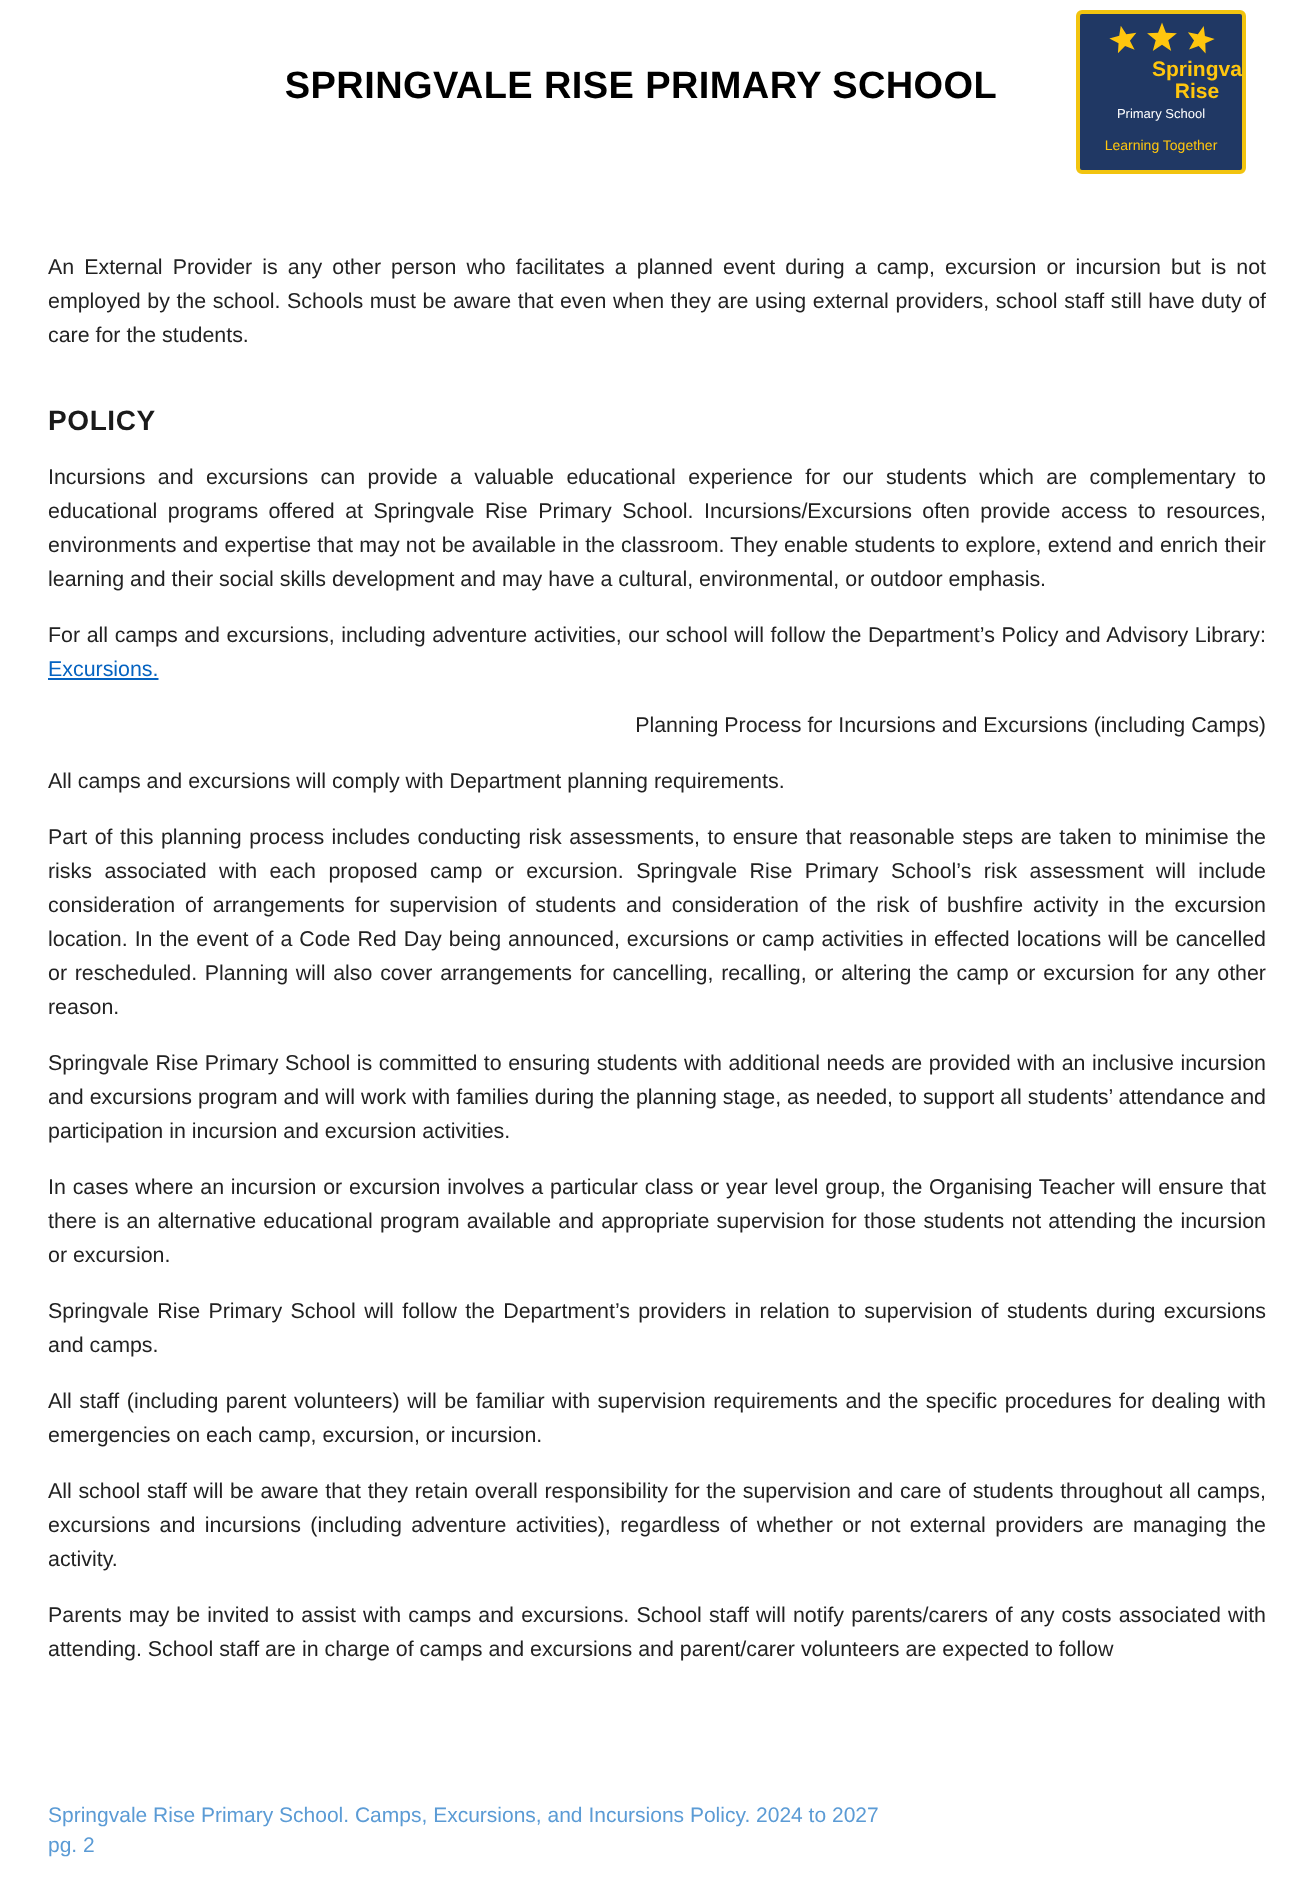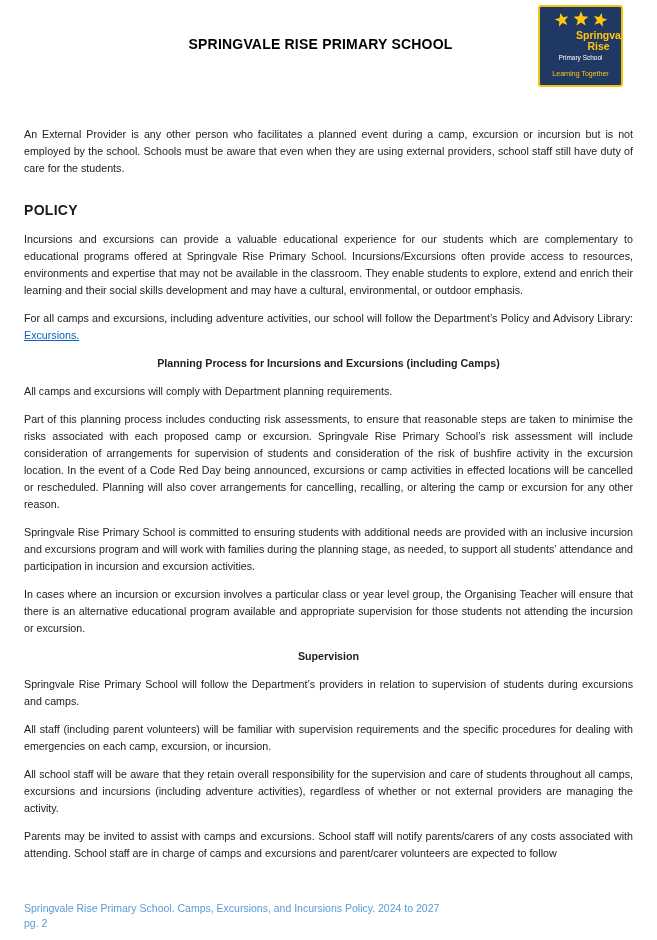--- a/index.html
+++ b/index.html
@@ -18,21 +18,21 @@
   }
   .header {
     position: relative;
     height: 90px;
   }
   .doc-title {
     margin: 0;
     padding-top: 31px;
     padding-right: 16px;
     text-align: center;
-    font-size: 14px;
+    font-size: 19px;
     line-height: 26px;
     font-weight: 700;
     color: #000000;
     letter-spacing: 0.2px;
   }
   .logo {
     position: absolute;
     top: 5px;
     right: 34px;
     width: 85px;
@@ -81,22 +81,22 @@
     line-height: 18px;
     font-weight: 600;
     letter-spacing: 0.3px;
     color: #1a1a1a;
     text-align: left;
   }
   .h-sub {
     margin: 0 0 11px 0;
     font-size: 10.7px;
     line-height: 17px;
-    font-weight: 700;
-    text-align: center;
+    font-weight: 400;
+    text-align: right;
   }
   .link {
     color: #0563C1;
     text-decoration: underline;
   }
   .footer {
     position: absolute;
     top: 901px;
     left: 24px;
     right: 72px;
@@ -147,21 +147,20 @@
     <h3 class="h-sub">Planning Process for Incursions and Excursions (including Camps)</h3>
 
     <p class="p">All camps and excursions will comply with Department planning requirements.</p>
 
     <p class="p">Part of this planning process includes conducting risk assessments, to ensure that reasonable steps are taken to minimise the risks associated with each proposed camp or excursion. Springvale Rise Primary School’s risk assessment will include consideration of arrangements for supervision of students and consideration of the risk of bushfire activity in the excursion location. In the event of a Code Red Day being announced, excursions or camp activities in effected locations will be cancelled or rescheduled. Planning will also cover arrangements for cancelling, recalling, or altering the camp or excursion for any other reason.</p>
 
     <p class="p">Springvale Rise Primary School is committed to ensuring students with additional needs are provided with an inclusive incursion and excursions program and will work with families during the planning stage, as needed, to support all students’ attendance and participation in incursion and excursion activities.</p>
 
     <p class="p">In cases where an incursion or excursion involves a particular class or year level group, the Organising Teacher will ensure that there is an alternative educational program available and appropriate supervision for those students not attending the incursion or excursion.</p>
 
-    <h3 class="h-sub">Supervision</h3>
 
     <p class="p">Springvale Rise Primary School will follow the Department’s providers in relation to supervision of students during excursions and camps.</p>
 
     <p class="p">All staff (including parent volunteers) will be familiar with supervision requirements and the specific procedures for dealing with emergencies on each camp, excursion, or incursion.</p>
 
     <p class="p">All school staff will be aware that they retain overall responsibility for the supervision and care of students throughout all camps, excursions and incursions (including adventure activities), regardless of whether or not external providers are managing the activity.</p>
 
 
     <p class="p">Parents may be invited to assist with camps and excursions. School staff will notify parents/carers of any costs associated with attending. School staff are in charge of camps and excursions and parent/carer volunteers are expected to follow</p>
 

